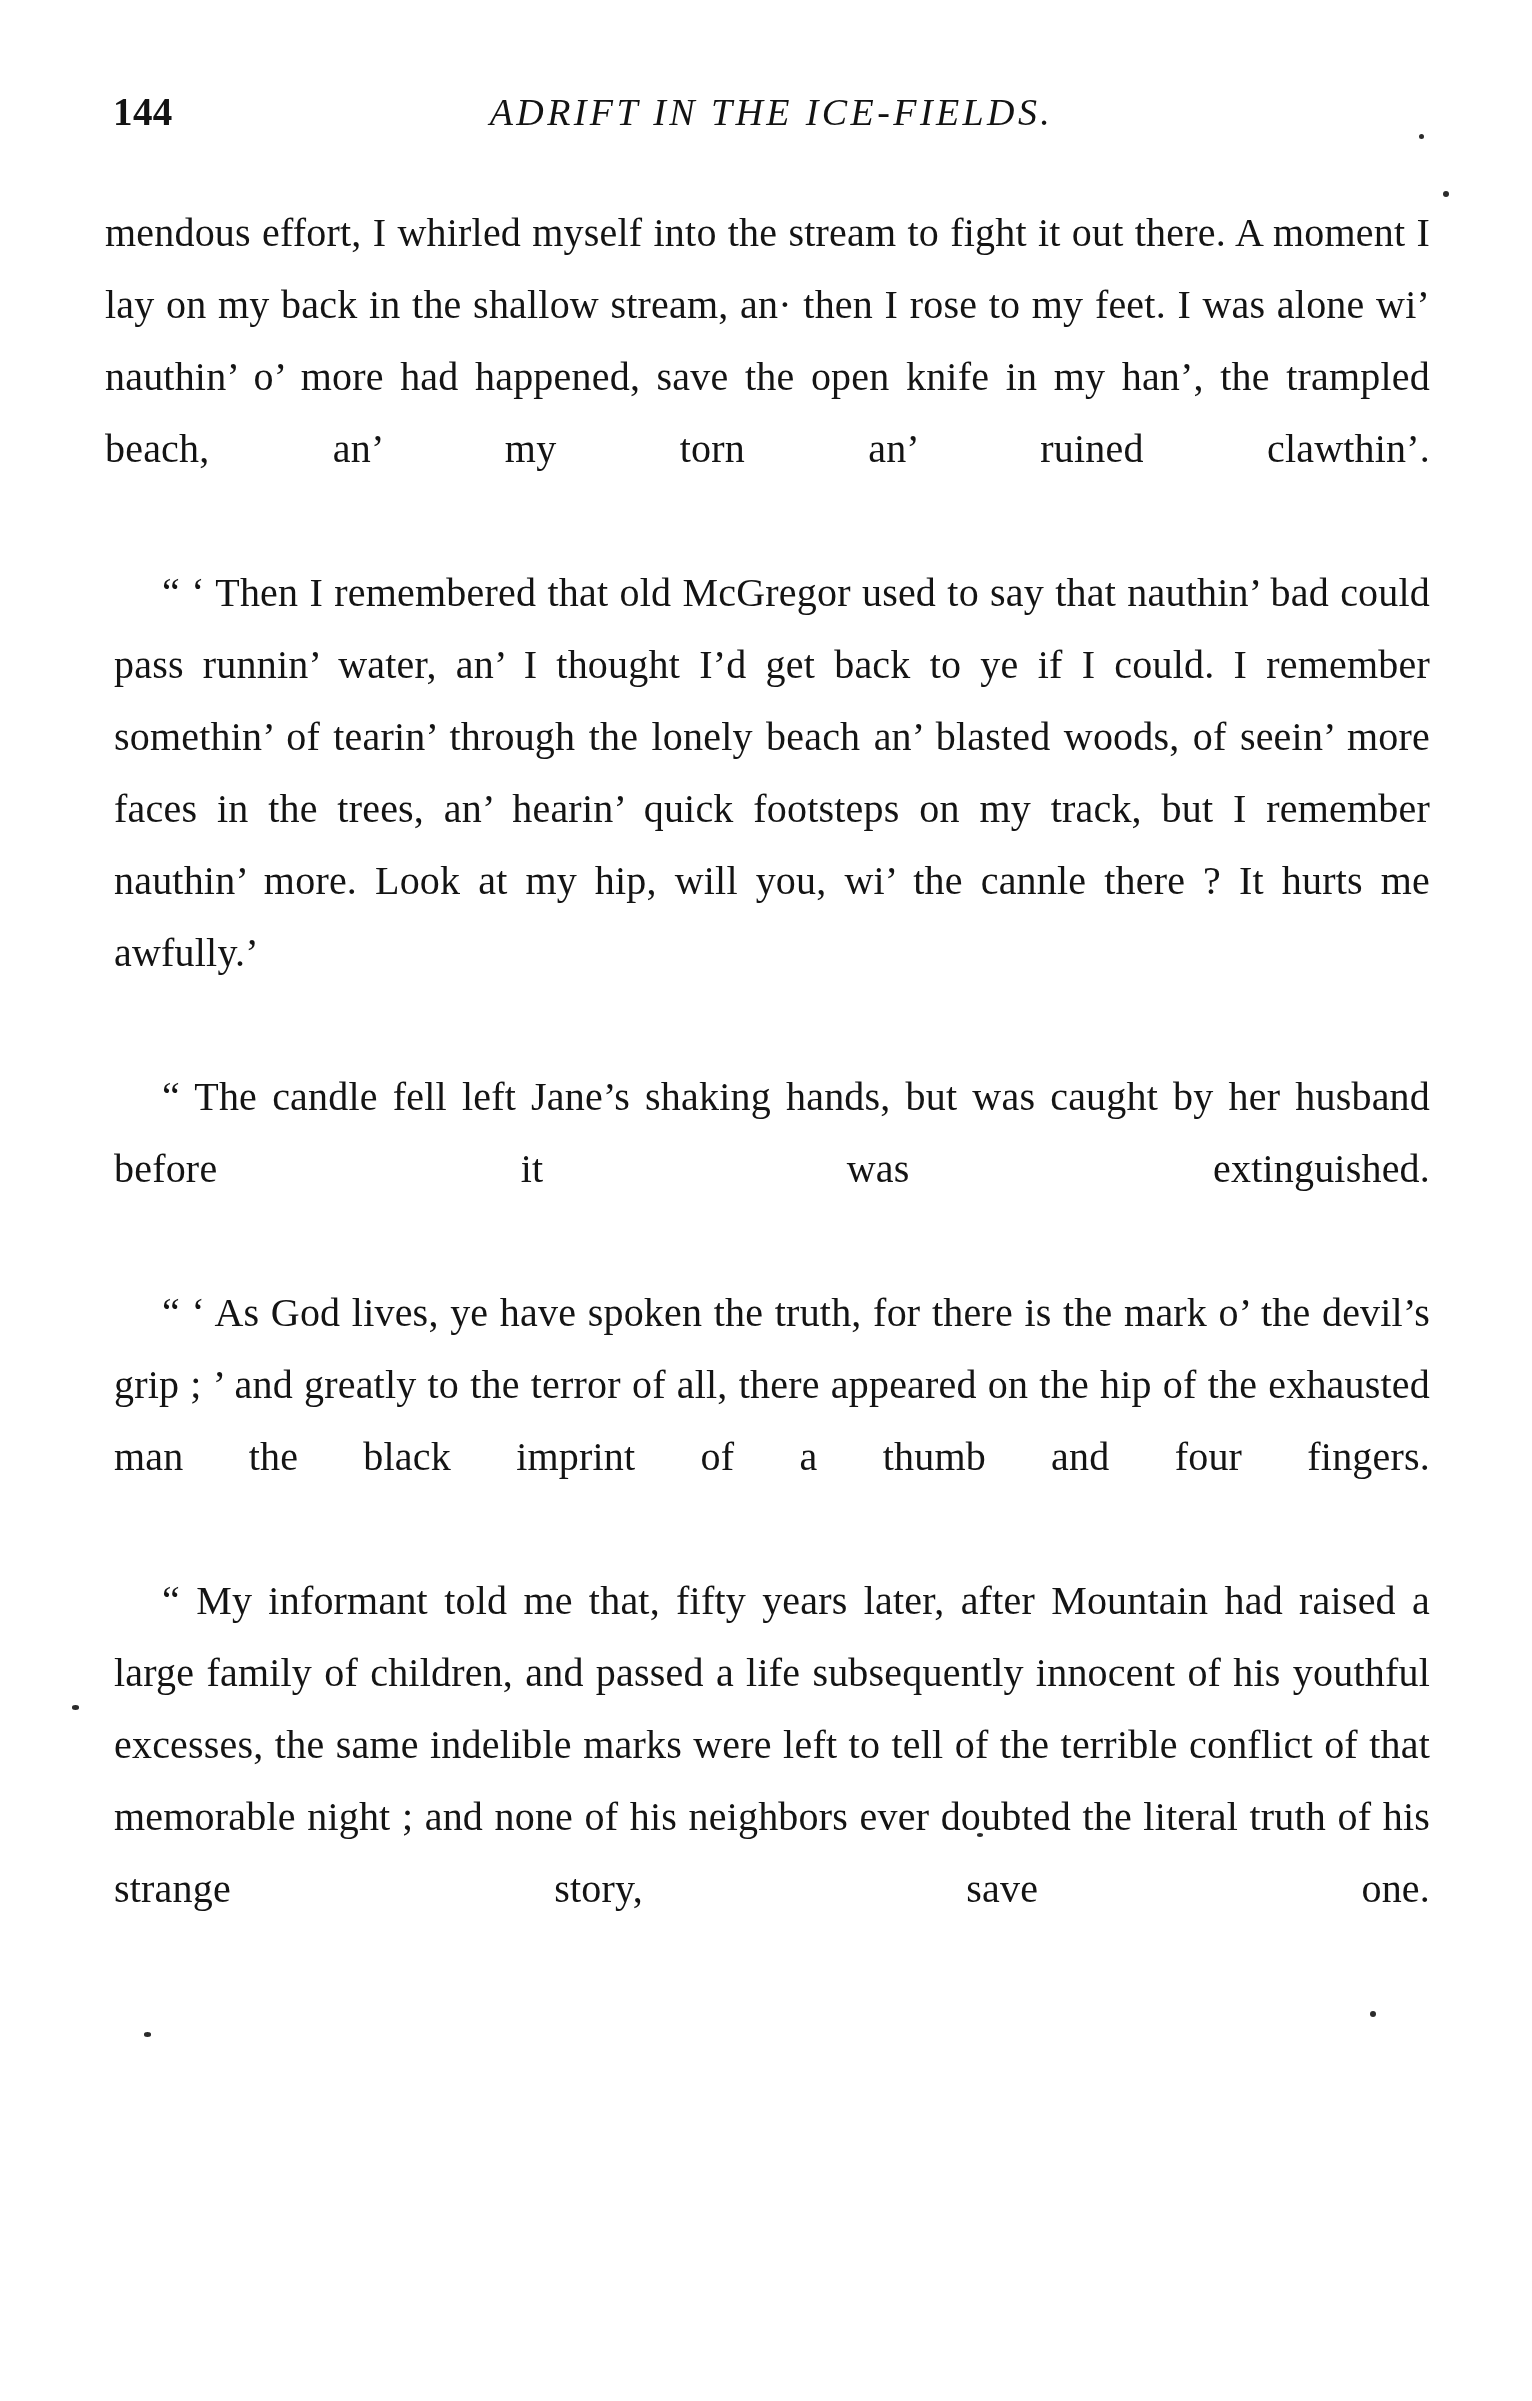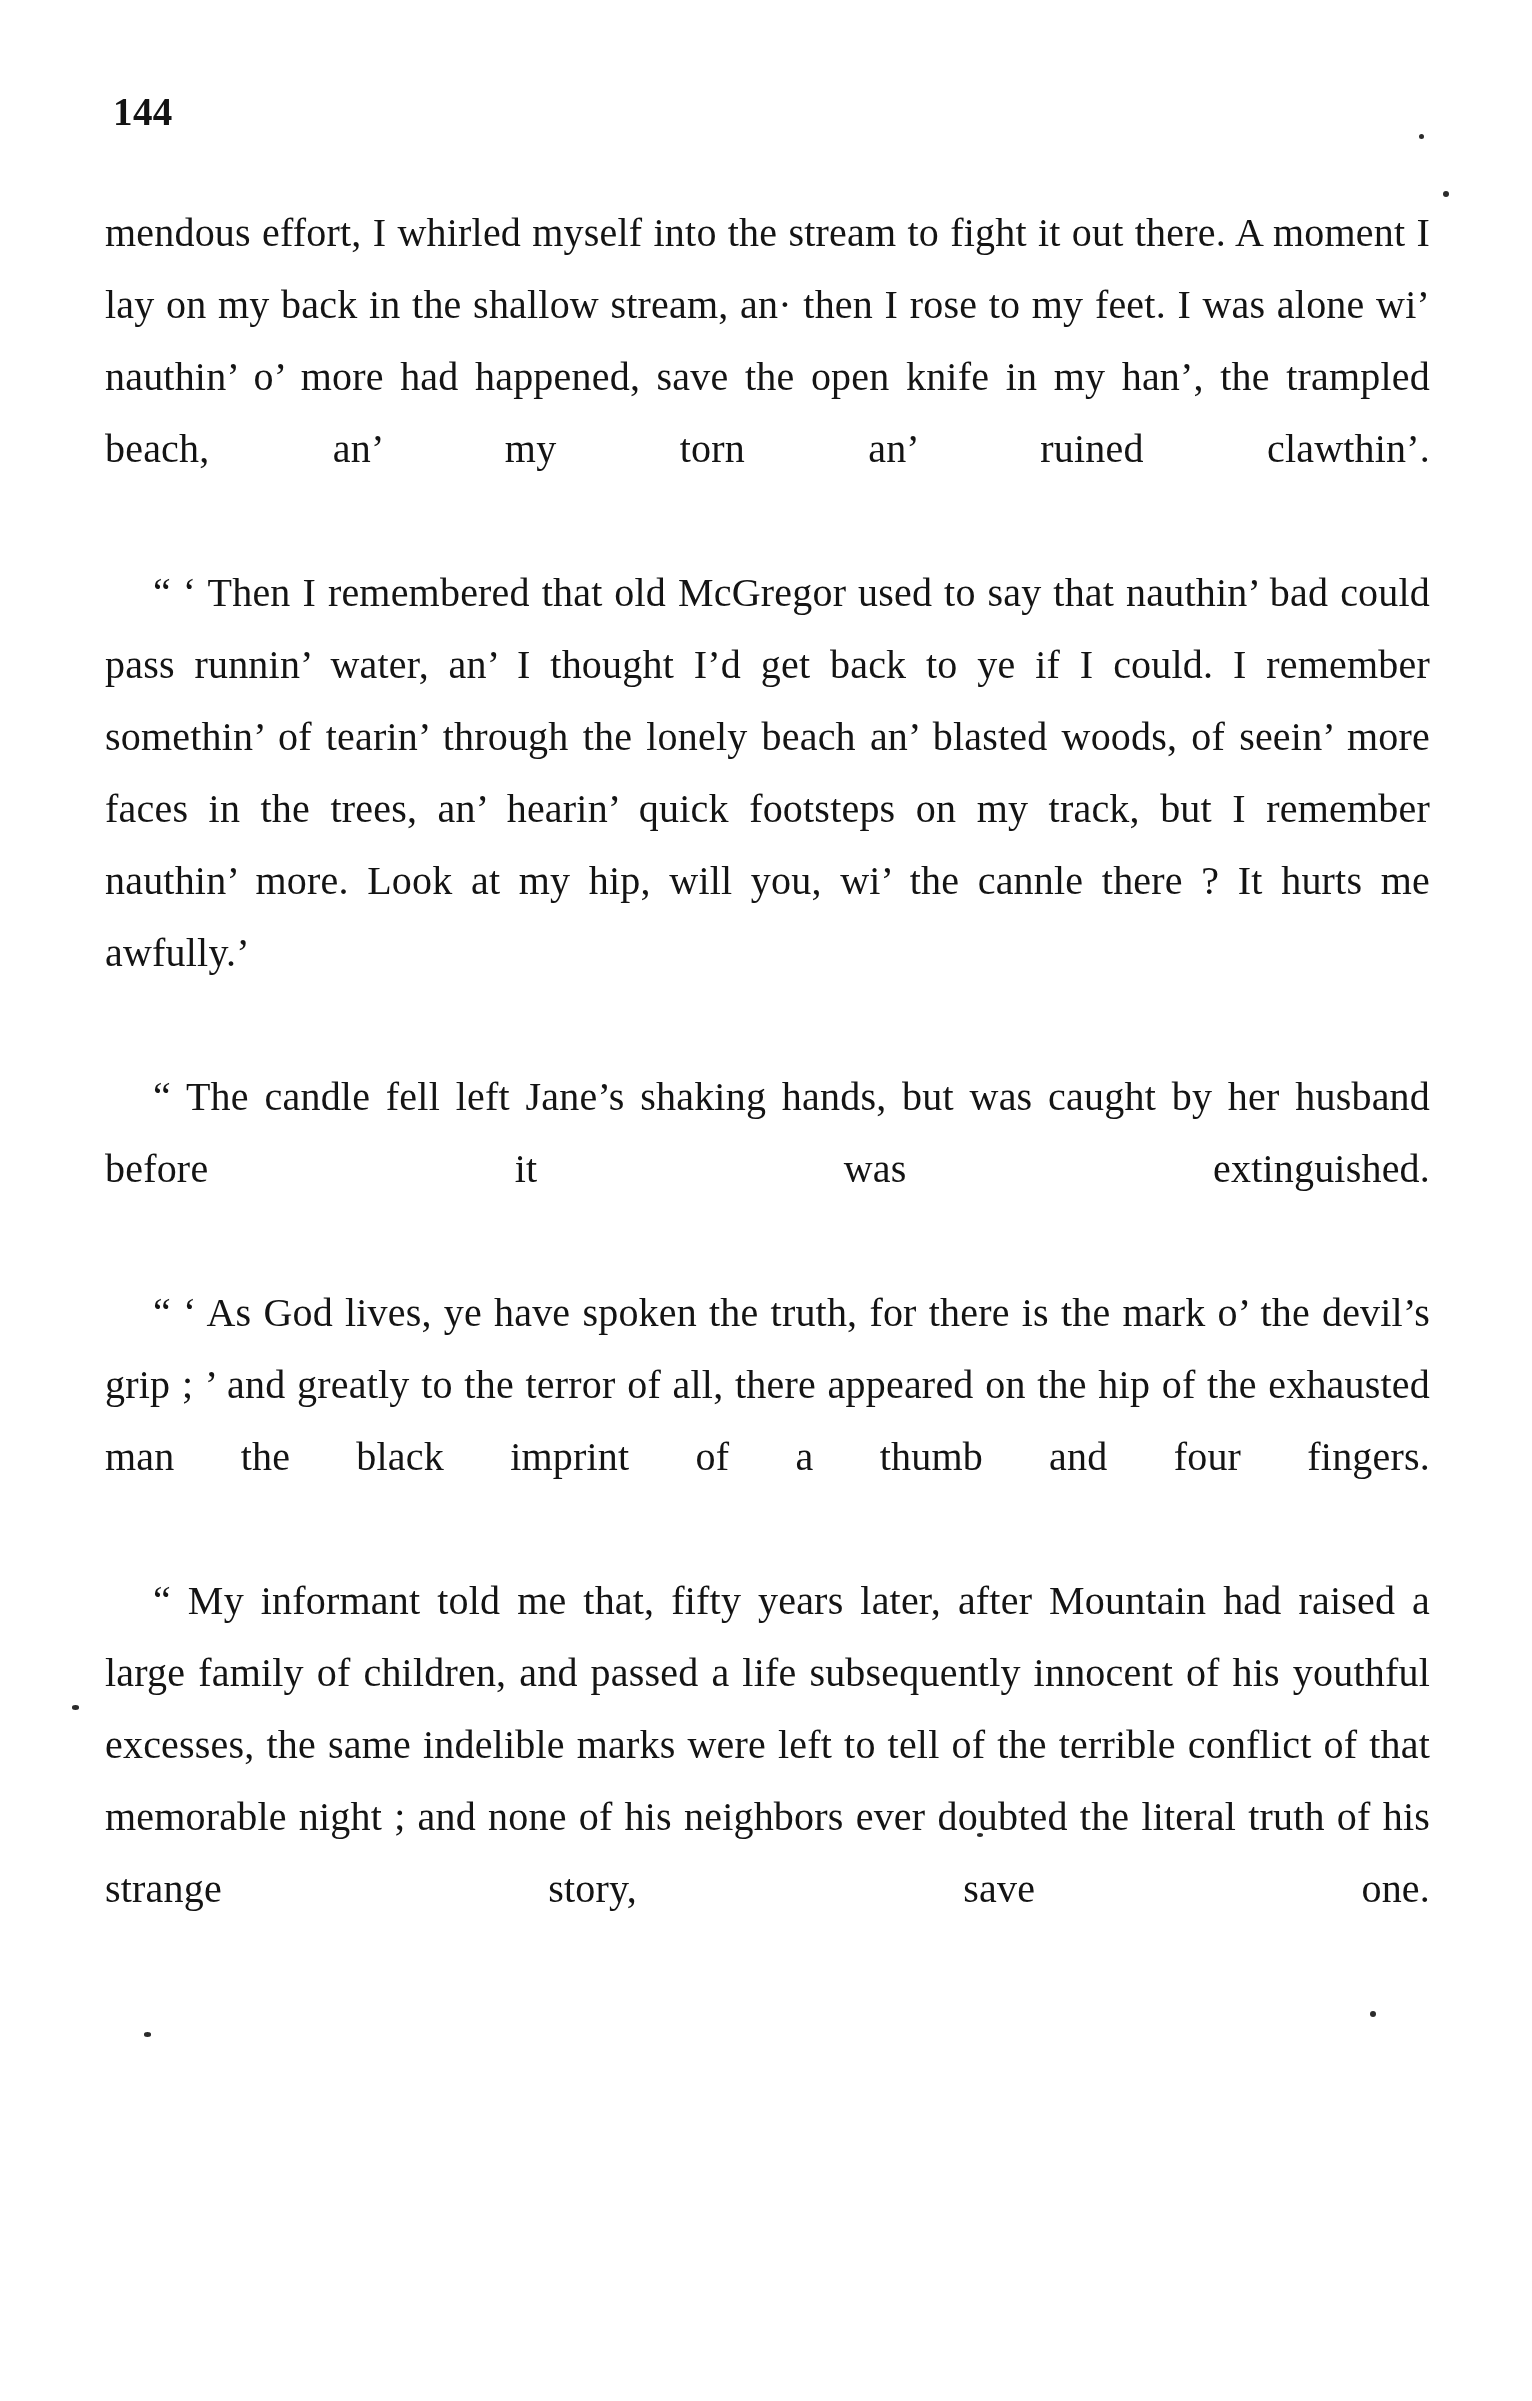--- a/index.html
+++ b/index.html
@@ -83,35 +83,37 @@
     text-justify: inter-word;
     color: #141414;
     letter-spacing: 0.2px;
     word-spacing: 0.8px;
   }
   p.para.indent {
     text-indent: 48px;
   }
   p.para + p.para {
     margin-top: 0;
+    margin-left: 9px;
   }
   
   p.para::after {
     content: "";
     display: inline-block;
     width: 100%;
   }
 </style>
 </head>
 <body>
 
 <div class="page">
 
   <div class="header">
     <div class="folio">144</div>
+    <div class="running-title">ADRIFT IN THE ICE-FIELDS.</div>
   </div>
 
   <span class="speck speck-a"></span>
   <span class="speck speck-b"></span>
   <span class="speck speck-c"></span>
   <span class="speck speck-d"></span>
   <span class="speck speck-e"></span>
   <span class="speck speck-f"></span>
 
   <div class="body-text">

